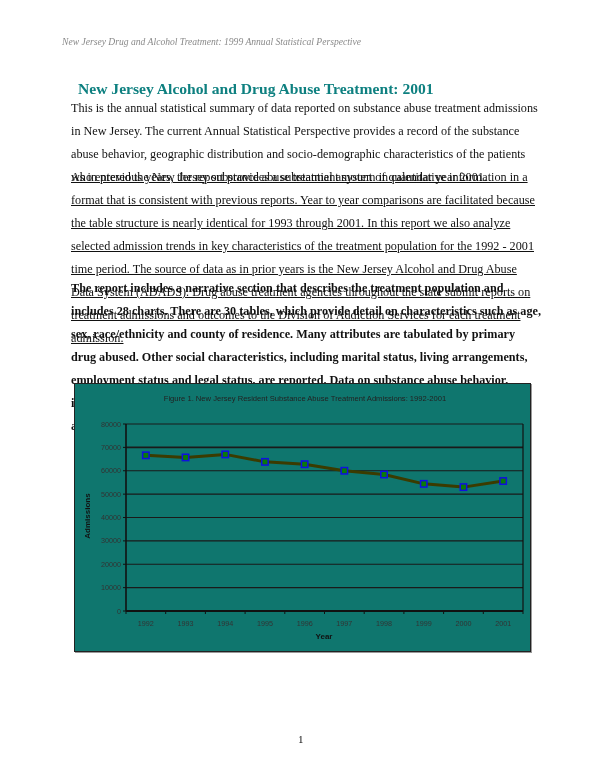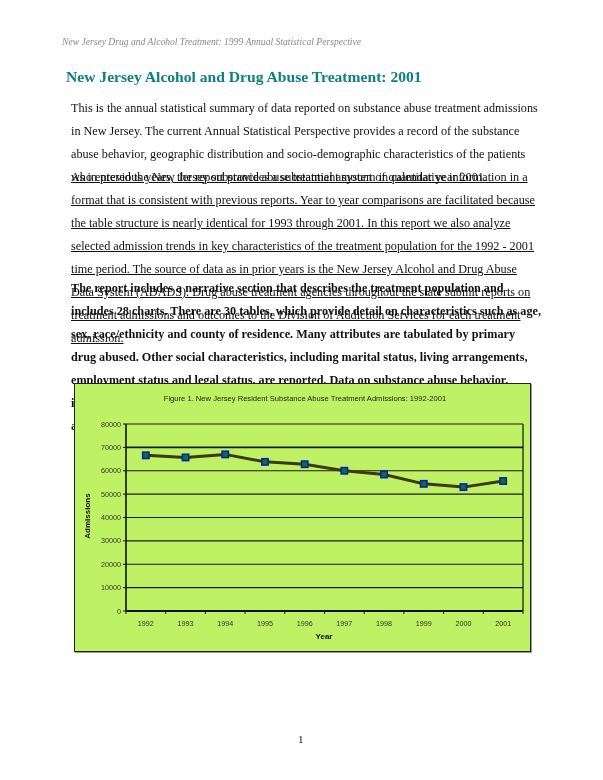--- a/index.html
+++ b/index.html
@@ -1,28 +1,28 @@
 <!DOCTYPE html>
 <html><head>
 <meta charset="utf-8">
 <style>
   html, body { margin: 0; padding: 0; background: #ffffff; }
   body { width: 603px; height: 780px; position: relative; overflow: hidden;
          font-family: "Liberation Serif", "DejaVu Serif", serif; color: #111; }
   .running-header { position: absolute; left: 62px; top: 36px; font-style: italic;
          font-size: 9.6px; color: #8a8a8a; white-space: nowrap; }
   .page-title { position: absolute; left: 62px; top: 64px; font-weight: bold;
-         font-size: 15.6px; color: #0e8080; white-space: nowrap; margin: 4px; }
+         font-size: 15.6px; color: #0e8080; white-space: nowrap; margin: 16px; }
   .para { position: absolute; left: 71px; width: 470px; font-size: 12.2px;
          line-height: 23px; margin: 0; }
   #p1 { top: 97px; }
   #p2 { top: 166px; text-decoration: underline; }
   #p3 { top: 277px; font-weight: bold; }
   .chart-frame { position: absolute; left: 74px; top: 383px; width: 455px; height: 267px;
-         border: 1.5px solid #222; box-shadow: 1px 1px 0 #999; background: #bef264; }
+         border: 1.5px solid #222; box-shadow: 1px 1px 0 #999; background: #0f766e; }
   .chart-svg { position: absolute; left: 0; top: 0; }
   .page-number { position: absolute; left: 298px; top: 733px; font-size: 11px; }
 </style>
 </head>
 <body>
 
 <div class="running-header">New Jersey Drug and Alcohol Treatment: 1999 Annual Statistical Perspective</div>
 
 <h1 class="page-title">New Jersey Alcohol and Drug Abuse Treatment: 2001</h1>
 

